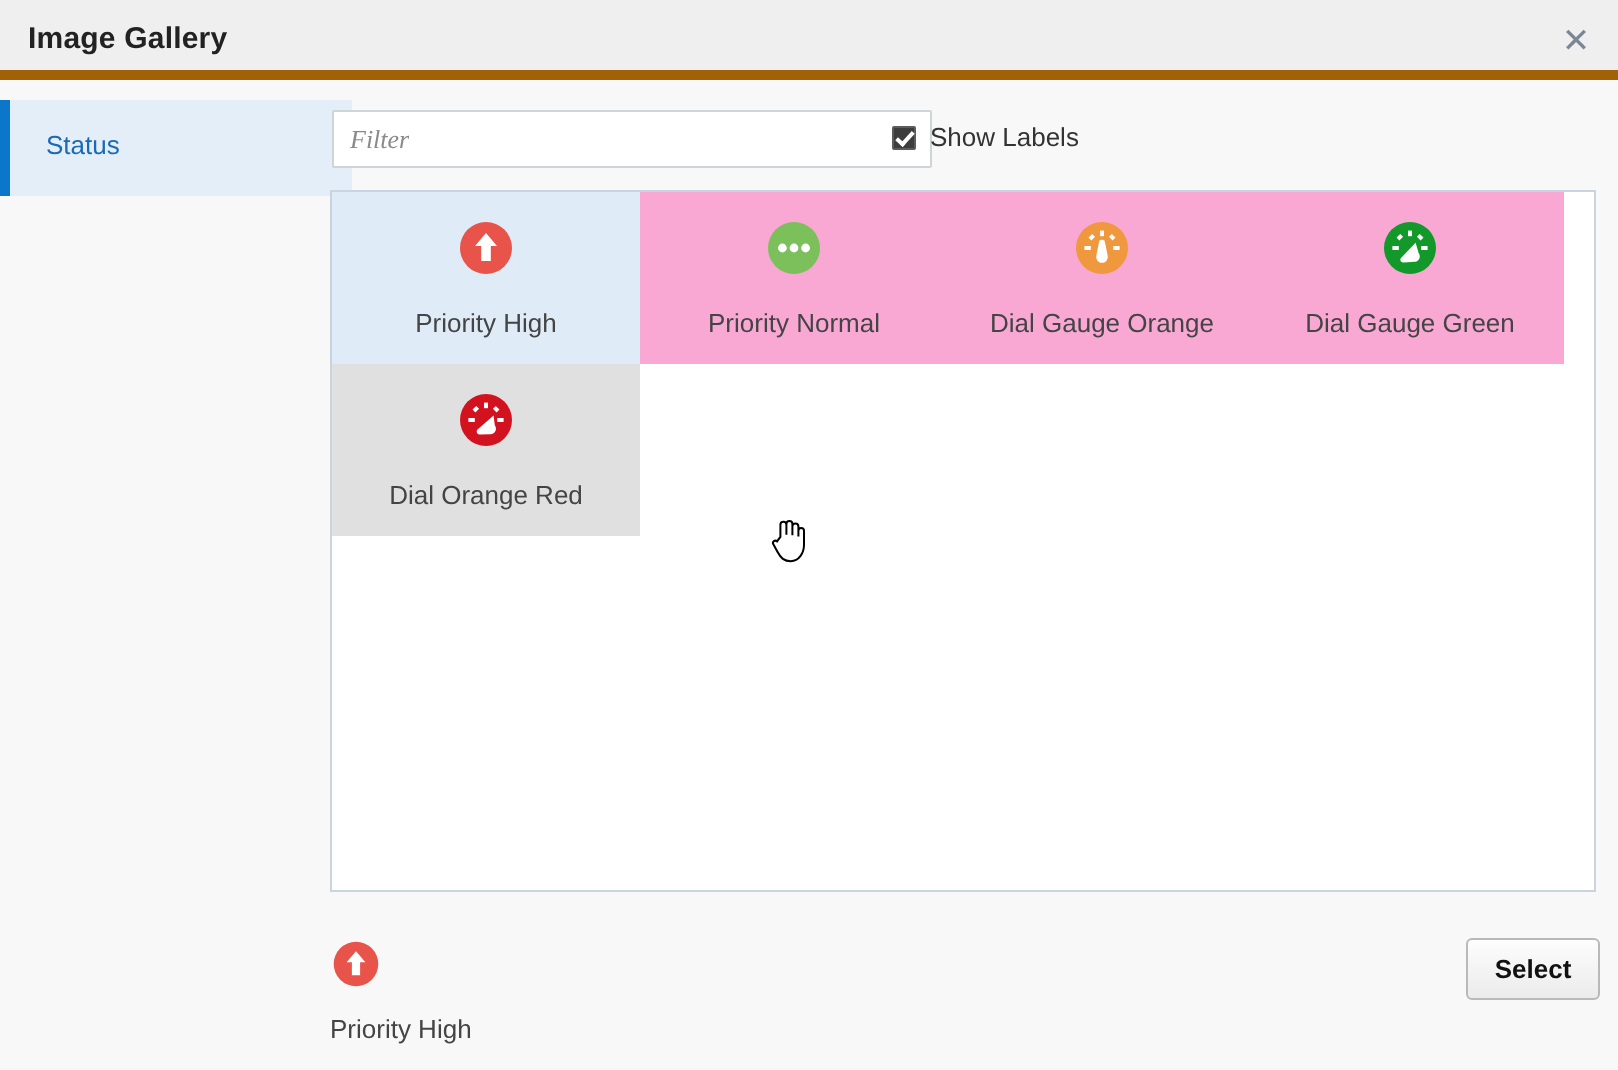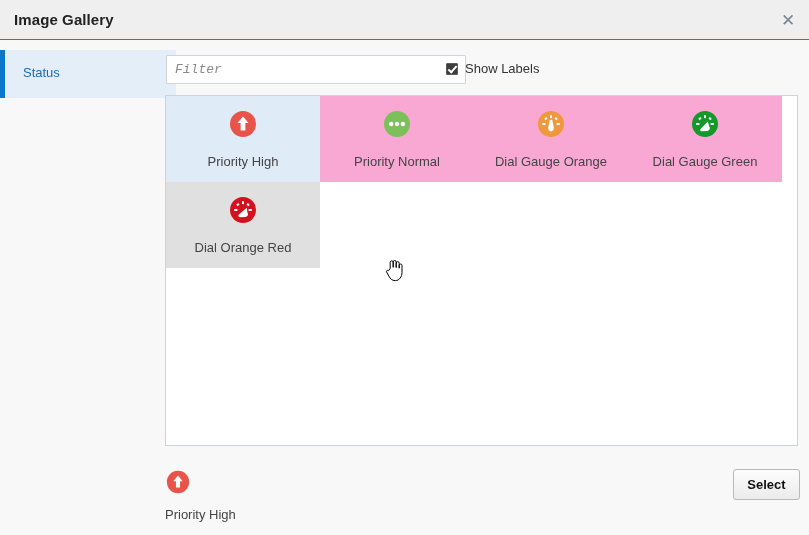--- a/index.html
+++ b/index.html
@@ -16,21 +16,21 @@
     overflow: hidden;
     position: relative;
   }
 
   
   .titlebar {
     position: absolute;
     left: 0; top: 0;
     width: 809px; height: 40px;
     background: #efefef;
-    border-bottom: 1px solid #a16207;
+    border-bottom: 5px solid #a16207;
     box-sizing: border-box;
   }
   .titlebar-text {
     position: absolute;
     left: 14px; top: 11px;
     font-size: 15px;
     font-weight: bold;
     color: #222;
     letter-spacing: 0.1px;
   }
@@ -69,21 +69,21 @@
 
   
   .filter-input {
     position: absolute;
     left: 166px; top: 55px;
     width: 300px; height: 29px;
     box-sizing: border-box;
     border: 1px solid #cfd4d8;
     background: #ffffff;
     padding: 0 8px;
-    font-family: Liberation Mono, monospace;
+    font-family: Liberation Serif, serif;
     font-size: 13px;
     color: #333;
     outline: none;
     border-radius: 1px;
   }
   .filter-input::placeholder {
     color: #8a8a8a;
     font-style: italic;
   }
   .labels-toggle {

